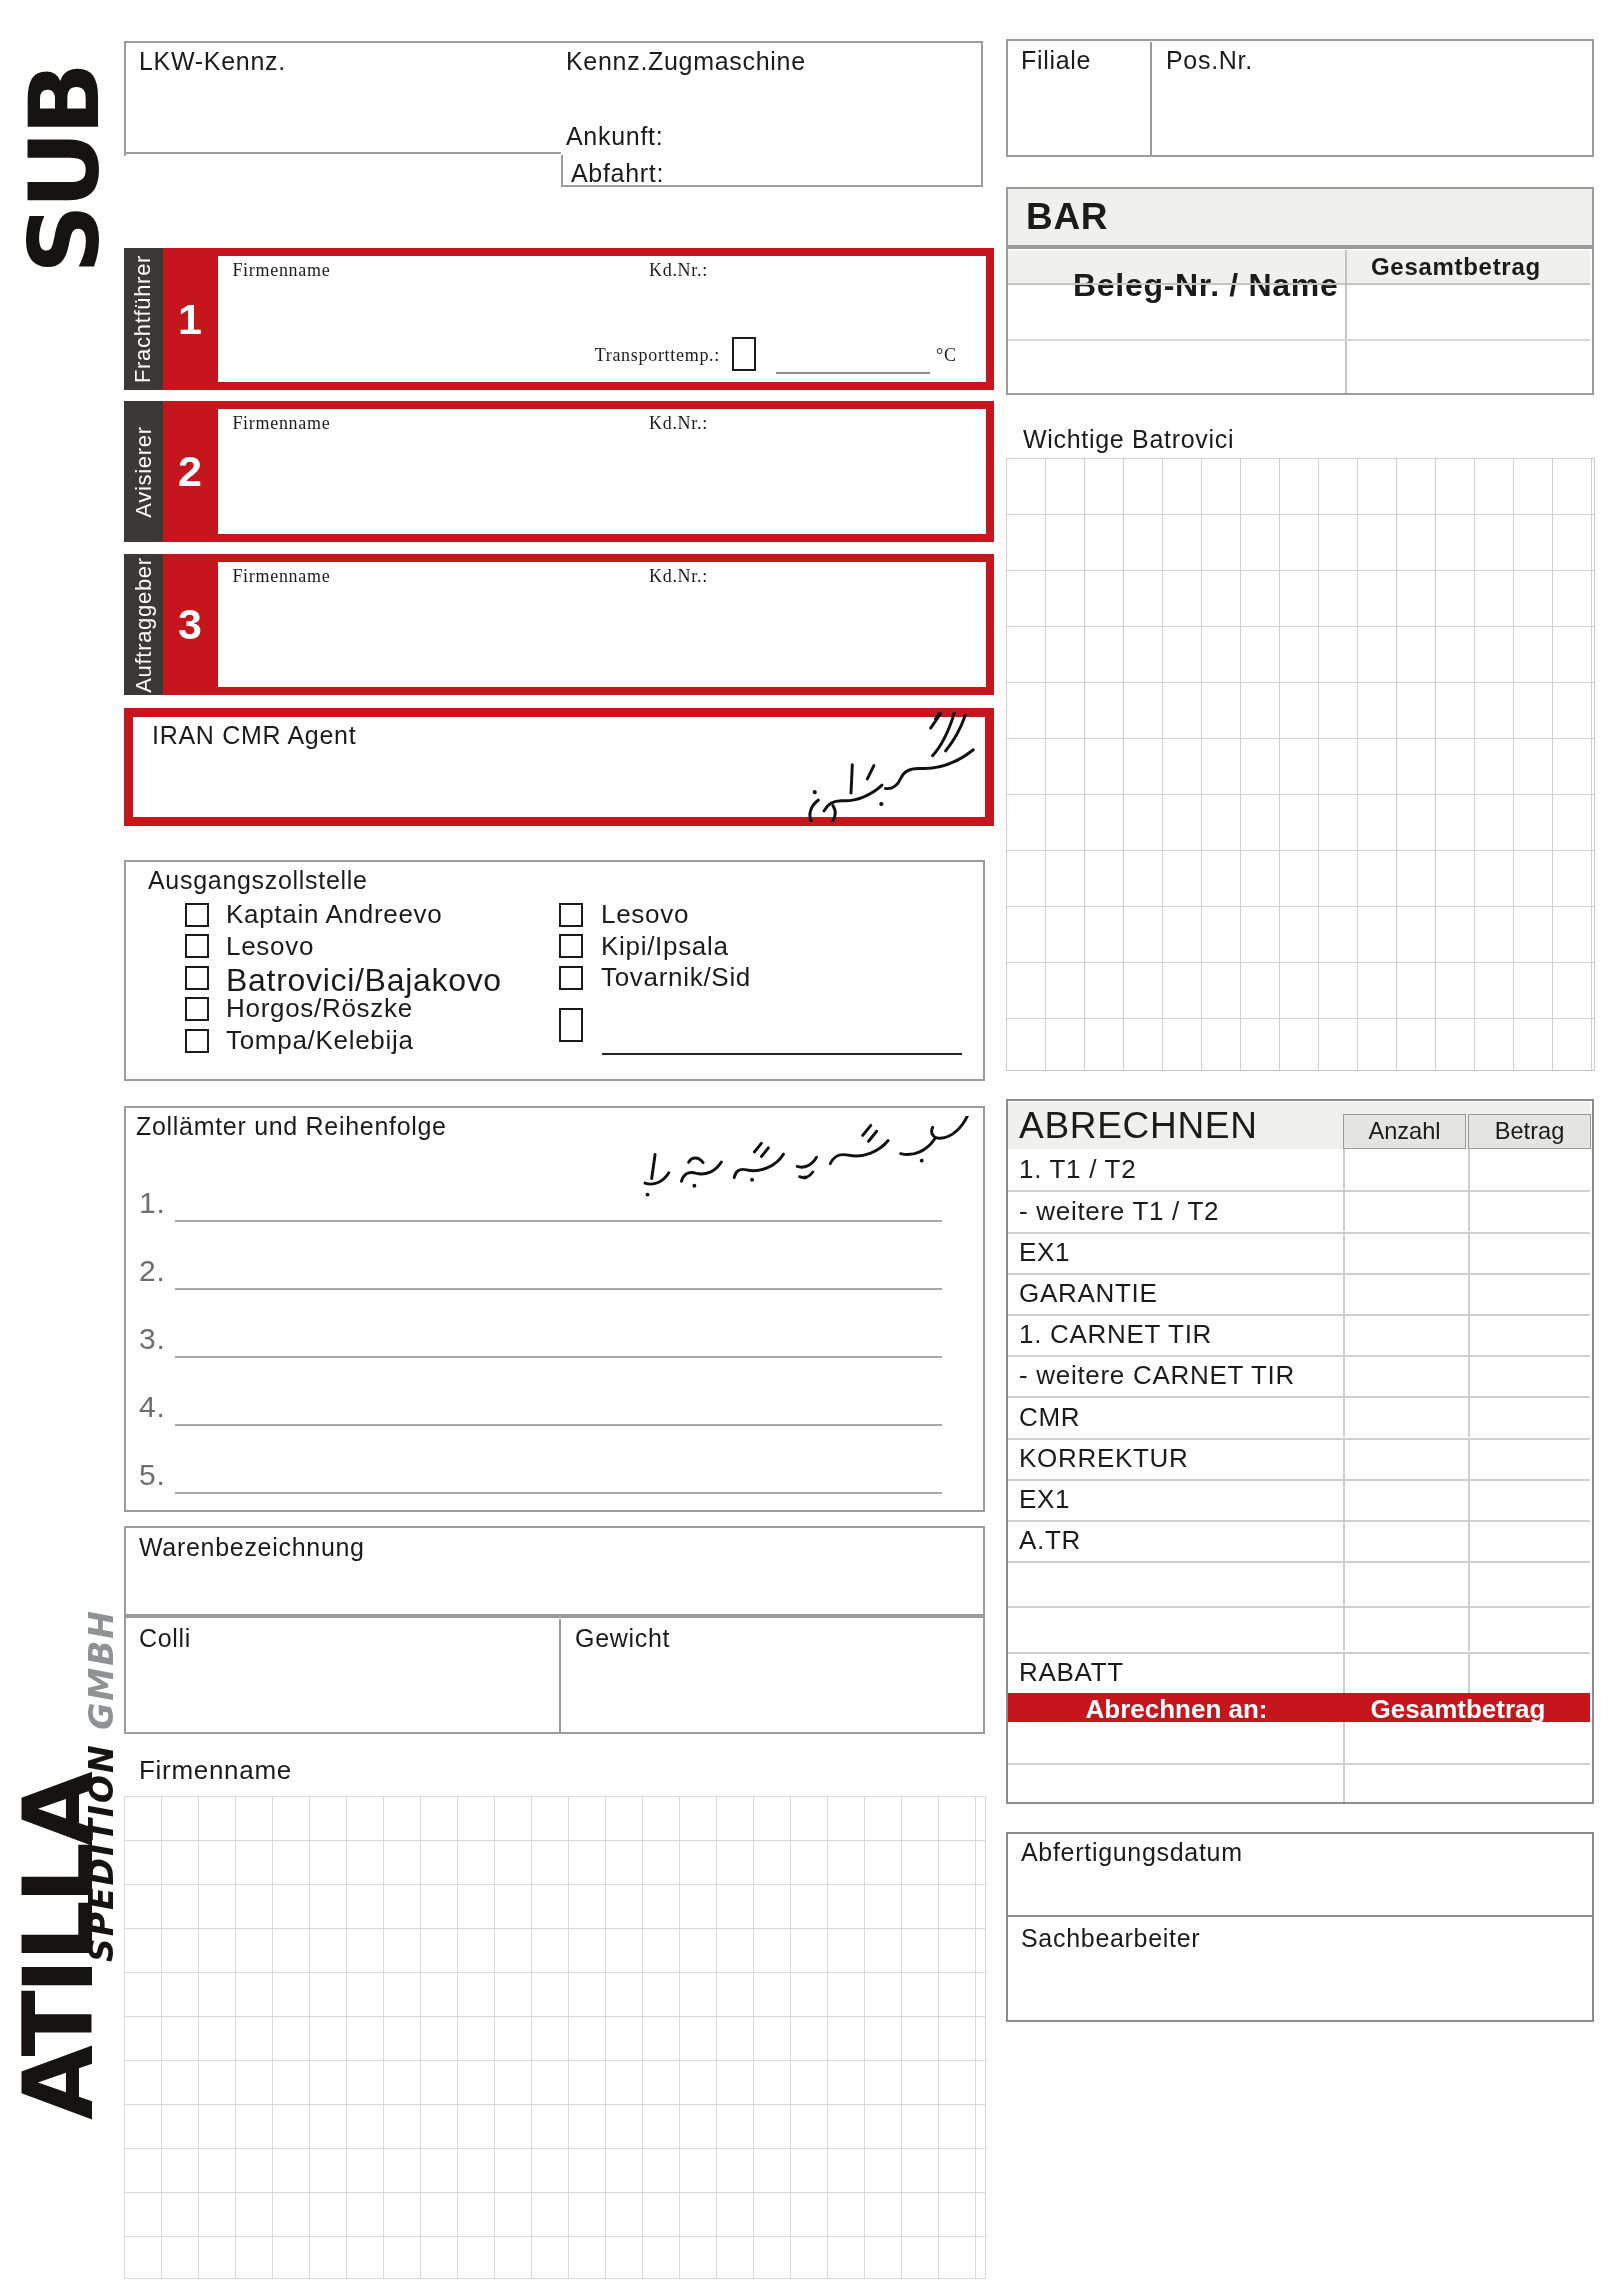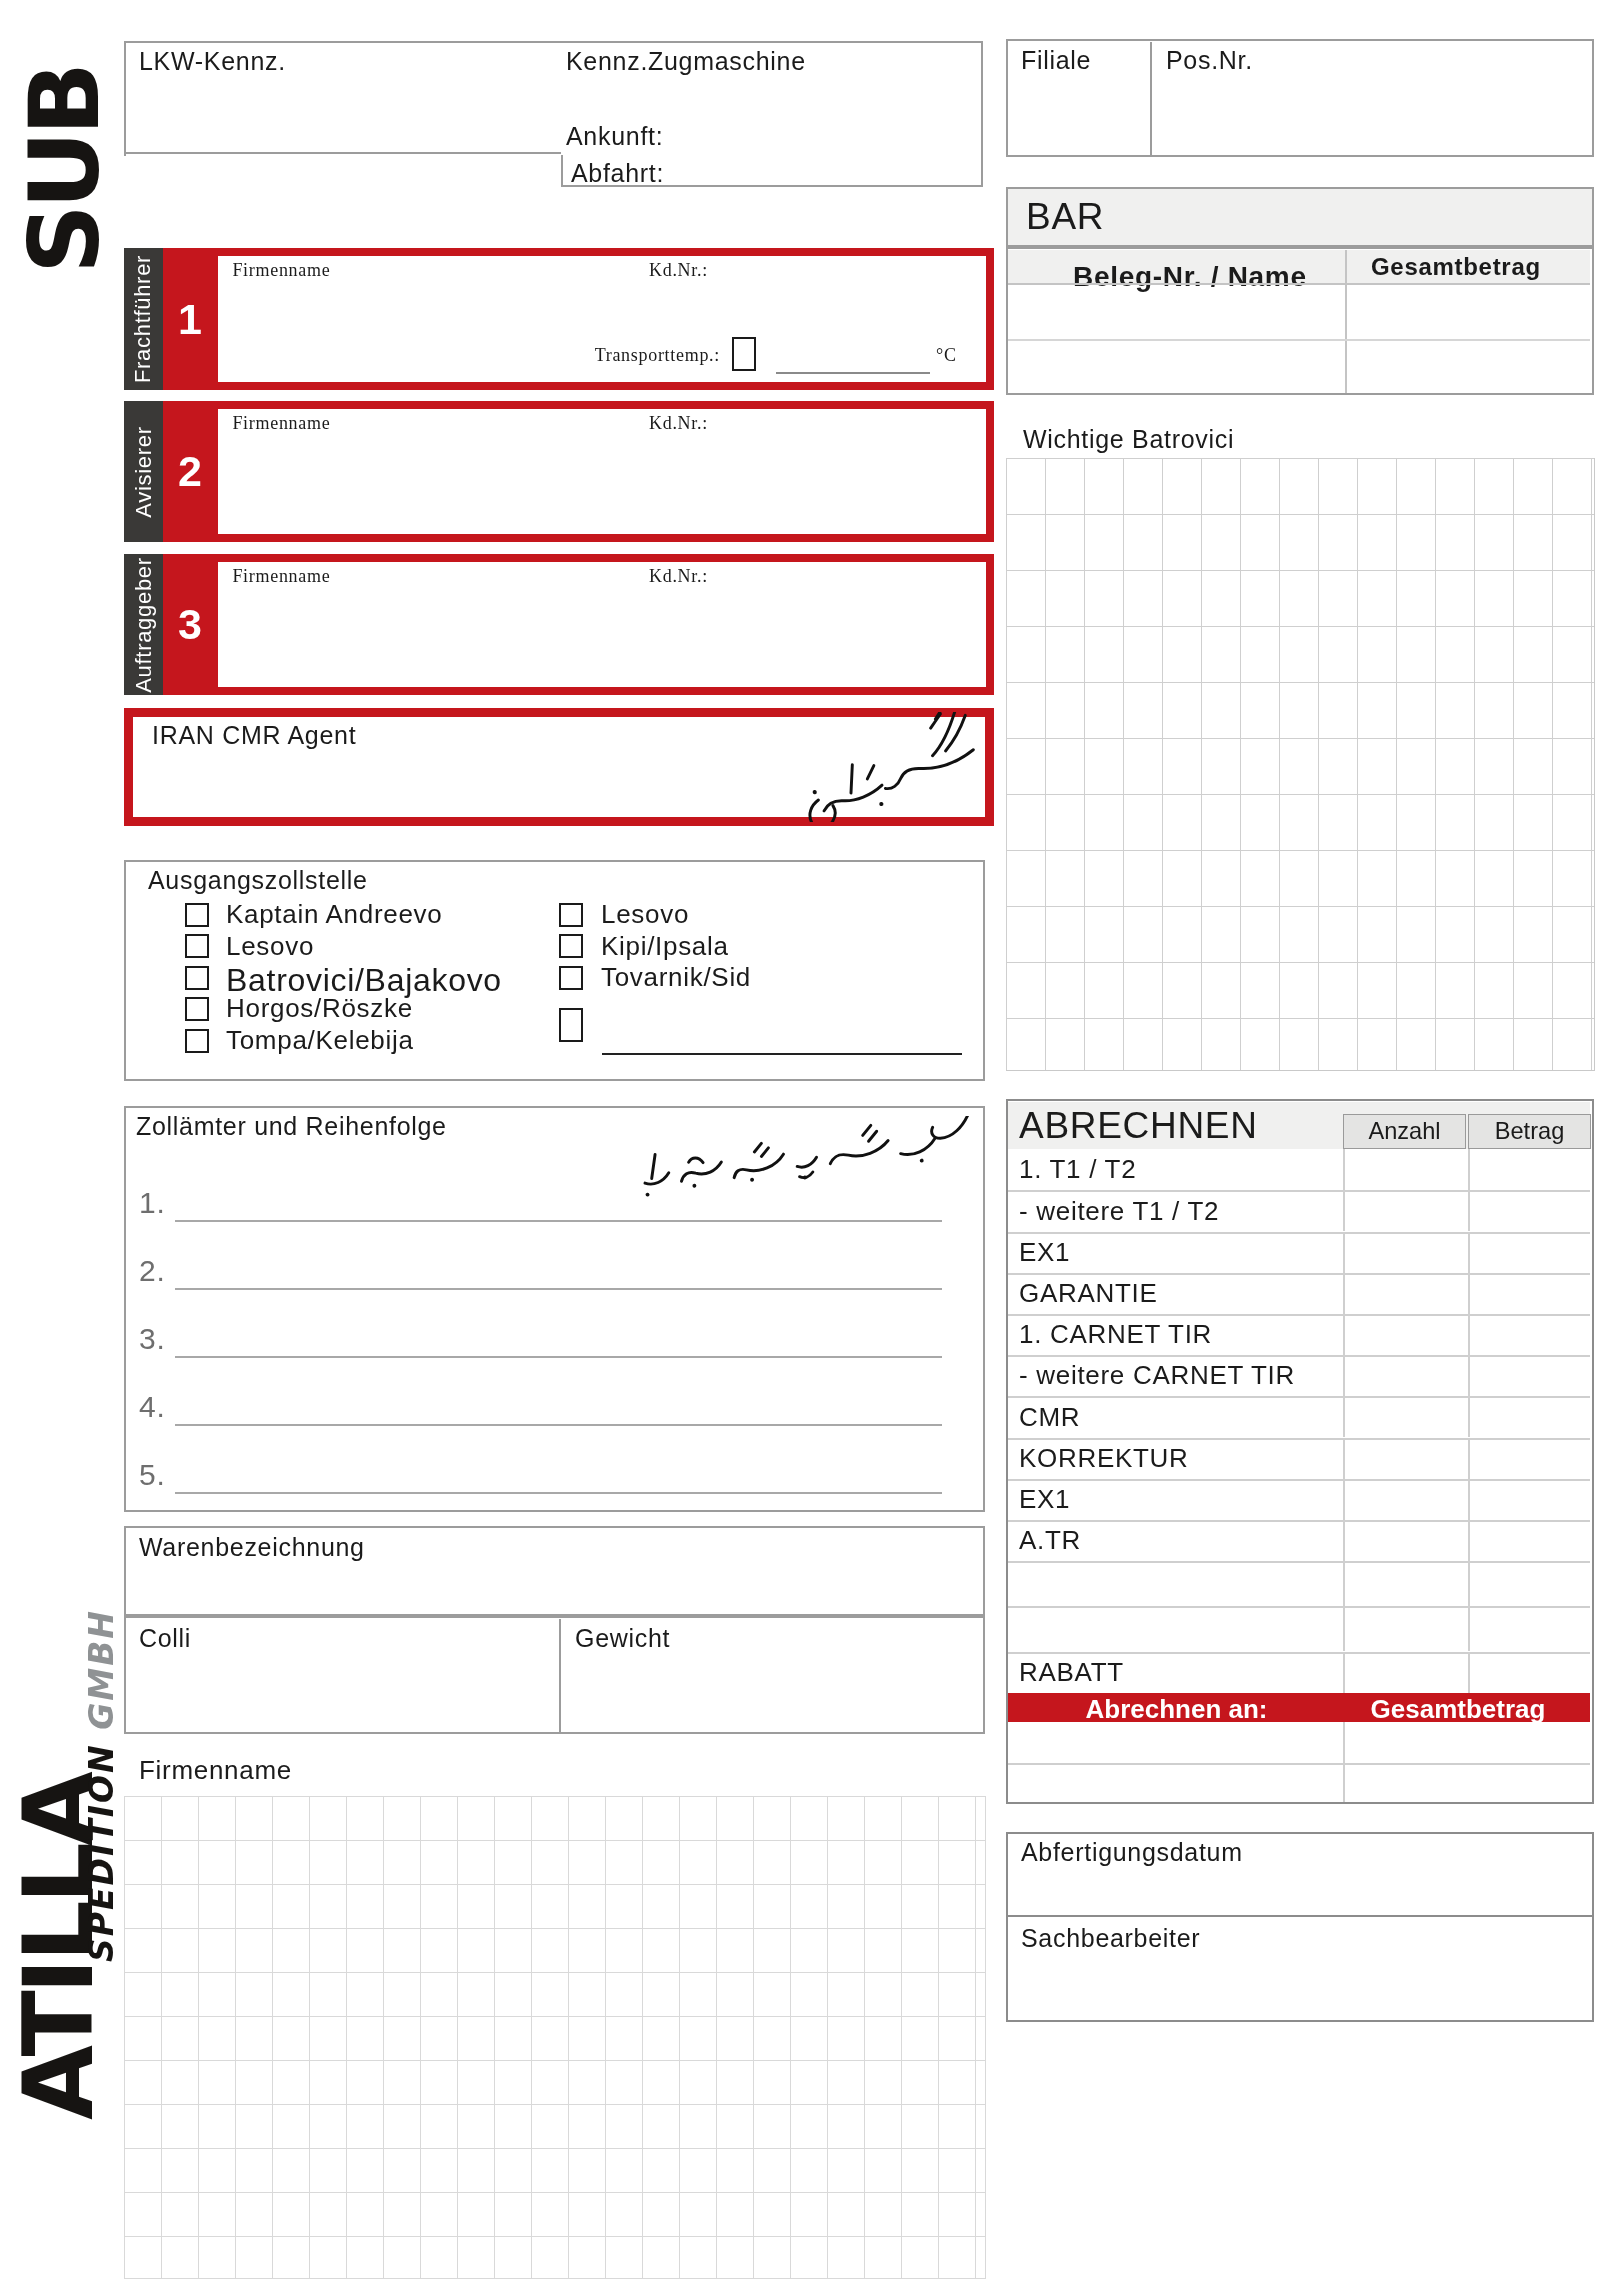--- a/index.html
+++ b/index.html
@@ -68,25 +68,25 @@
 <span class="label" style="left:566px;top:47px">Kennz.Zugmaschine</span>
 <span class="label" style="left:566px;top:122px">Ankunft:</span>
 <span class="label" style="left:571px;top:159px">Abfahrt:</span>
 
 <div class="box" style="left:1006px;top:39px;width:588px;height:118px"></div>
 <div class="abs" style="left:1150px;top:42px;width:0;height:113px;border-left:2px solid #9c9c9c"></div>
 <span class="label" style="left:1021px;top:46px">Filiale</span>
 <span class="label" style="left:1166px;top:46px">Pos.Nr.</span>
 
 <div class="box graybg" style="left:1006px;top:187px;width:588px;height:60px"></div>
-<span class="label" style="left:1026px;top:196px;font-size:37px;font-weight:400">BAR</span>
+<span class="label" style="left:1026px;top:196px;font-size:37px;font-weight:700">BAR</span>
 
 <div class="box" style="left:1006px;top:247px;width:588px;height:148px"></div>
 <div class="abs graybg" style="left:1008px;top:250px;width:582px;height:33px"></div>
-<span class="label" style="left:1073px;top:261px;font-weight:700;font-size:28px">Beleg-Nr. / Name</span>
+<span class="label" style="left:1073px;top:267px;font-weight:700;font-size:32px">Beleg-Nr. / Name</span>
 <span class="label" style="left:1371px;top:253px;font-weight:700;font-size:24px">Gesamtbetrag</span>
 <div class="vline" style="left:1345px;top:250px;height:143px;border-color:#c4c4c4"></div>
 <div class="hline" style="left:1008px;top:283px;width:582px;border-color:#c4c4c4"></div>
 <div class="hline" style="left:1008px;top:339px;width:582px;border-color:#d6d6d6"></div>
 
 <span class="label" style="left:1023px;top:425px">Wichtige Batrovici</span>
 <div class="grid-right"></div>
 
 <div id="parties">
     <div class="party" style="top: 248px; height: 142px;">

